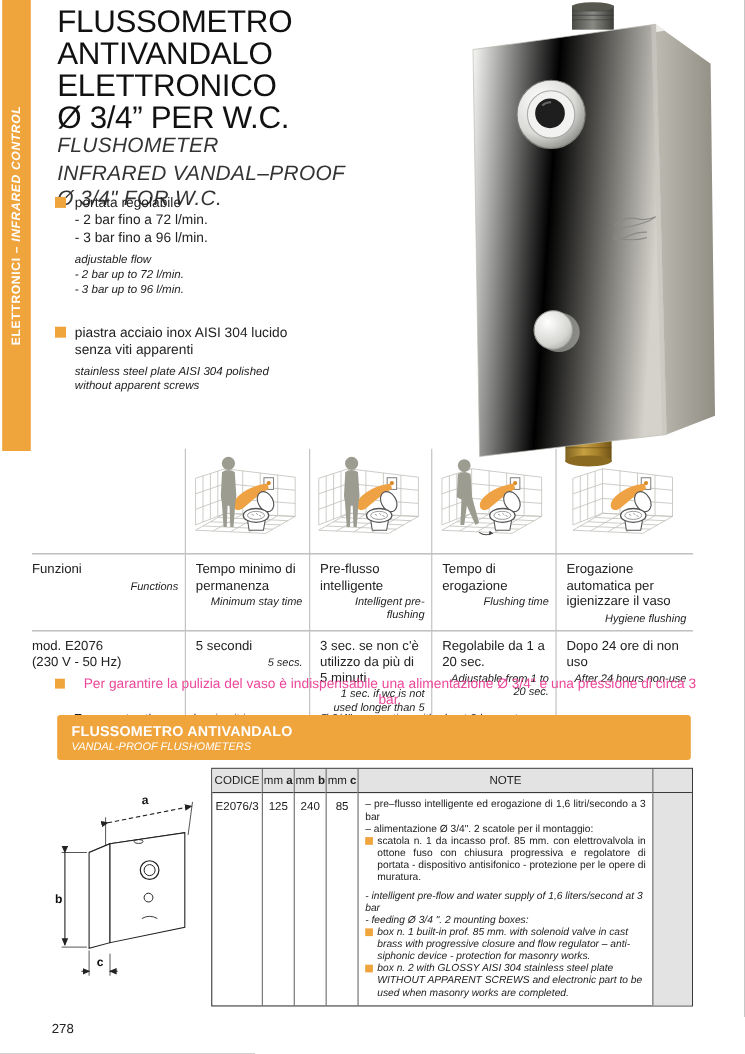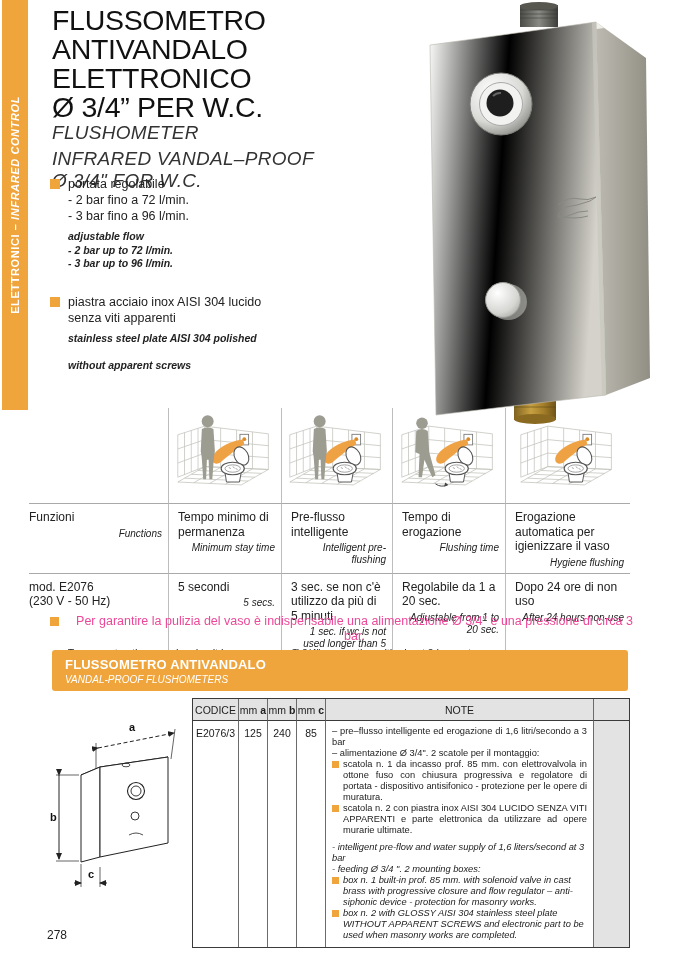--- a/index.html
+++ b/index.html
@@ -14,21 +14,21 @@
   
   .title-block{position:absolute;left:52px;top:6px;width:380px;}
   .title-block .t{font-size:28.5px;line-height:29px;font-weight:400;color:#111;letter-spacing:-.3px;}
   .title-block .s{font-size:19px;line-height:22px;font-style:italic;color:#333;letter-spacing:.3px;}
   .title-block .s.first{margin-top:4px;}
   
   .features{position:absolute;left:50px;top:176px;width:340px;}
   .feature{display:flex;margin-bottom:24px;}
   .feature .sq{flex:0 0 10px;width:10px;height:10px;background:#EFA43C;margin:3px 8px 0 0;}
   .feature .fit{font-size:12.5px;line-height:16px;color:#222;}
-  .feature .fen{font-size:10.5px;line-height:12.5px;font-style:italic;color:#222;margin-top:6px;font-weight:bold;}
+  .feature .fen{font-size:10.5px;line-height:12.5px;font-style:italic;color:#222;margin-top:6px;}
   
   .fn-table{position:absolute;left:29px;top:408px;width:601px;font-size:12px;}
   .fn-row{display:grid;grid-template-columns:139px 113px 111px 113px 125px;}
   .fn-row>div{box-sizing:border-box;border-left:1px solid #bdbdbd;padding:6px 6px 4px 9px;}
   .fn-row>div:first-child{border-left:none;padding-left:0;}
   .fn-icons>div{height:95px;border-left:1px solid #bdbdbd;display:flex;align-items:center;justify-content:center;padding:2px;}
   .fn-icons>div:first-child{border-left:none;}
   .fn-head>div{border-top:1px solid #a9a9a9;min-height:46px;}
   .fn-data>div{border-top:1px solid #a9a9a9;min-height:63px;}
   .fn-it{font-size:12px;line-height:14.5px;color:#222;}
@@ -205,21 +205,21 @@
         <div class="fen" style="margin-top:1px">- 2 bar up to 72 l/min.</div>
         <div class="fen" style="margin-top:1px">- 3 bar up to 96 l/min.</div>
       </div>
     </div>
     <div class="feature">
       <span class="sq"></span>
       <div>
         <div class="fit">piastra  acciaio  inox  AISI  304  lucido</div>
         <div class="fit">senza viti apparenti</div>
         <div class="fen">stainless steel plate AISI 304 polished</div>
-        <div class="fen" style="margin-top:15px">without apparent screws</div>
+        <div class="fen" style="margin-top:1px">without apparent screws</div>
       </div>
     </div>
   </div>
 
   <div class="fn-table">
     <div class="fn-row fn-icons">
       <div></div>
       <div>
           <svg class="fn-icon" viewBox="0 0 110 92">
             <use href="#room"></use>
@@ -366,24 +366,20 @@
       <div>240</div>
       <div>85</div>
       <div class="note-cell">
         <div class="note-it">
           <div class="note-p">– pre–flusso intelligente ed erogazione di 1,6 litri/secondo a 3 bar</div>
           <div class="note-p">– alimentazione Ø 3/4". 2 scatole per il montaggio:</div>
           <div class="note-li">
               <span class="sq"></span>
               <span class="tx">scatola n. 1 da incasso prof. 85 mm. con elettrovalvola in ottone fuso con chiusura progressiva e regolatore di portata - dispositivo antisifonico - protezione per le opere di muratura.</span>
             </div>
-          <div class="note-li">
-              <span class="sq"></span>
-              <span class="tx">scatola n. 2 con piastra inox AISI 304 LUCIDO SENZA VITI APPARENTI e parte elettronica da utilizzare ad opere murarie ultimate.</span>
-            </div>
         </div>
         <div class="note-en">
           <div class="note-p">- intelligent pre-flow and water supply of 1,6 liters/second at 3 bar</div>
           <div class="note-p">- feeding Ø 3/4 ". 2 mounting boxes:</div>
           <div class="note-li">
               <span class="sq"></span>
               <span class="tx">box n. 1 built-in prof. 85 mm. with solenoid valve in cast brass with progressive closure and flow regulator – anti-siphonic device - protection for masonry works.</span>
             </div>
           <div class="note-li">
               <span class="sq"></span>

